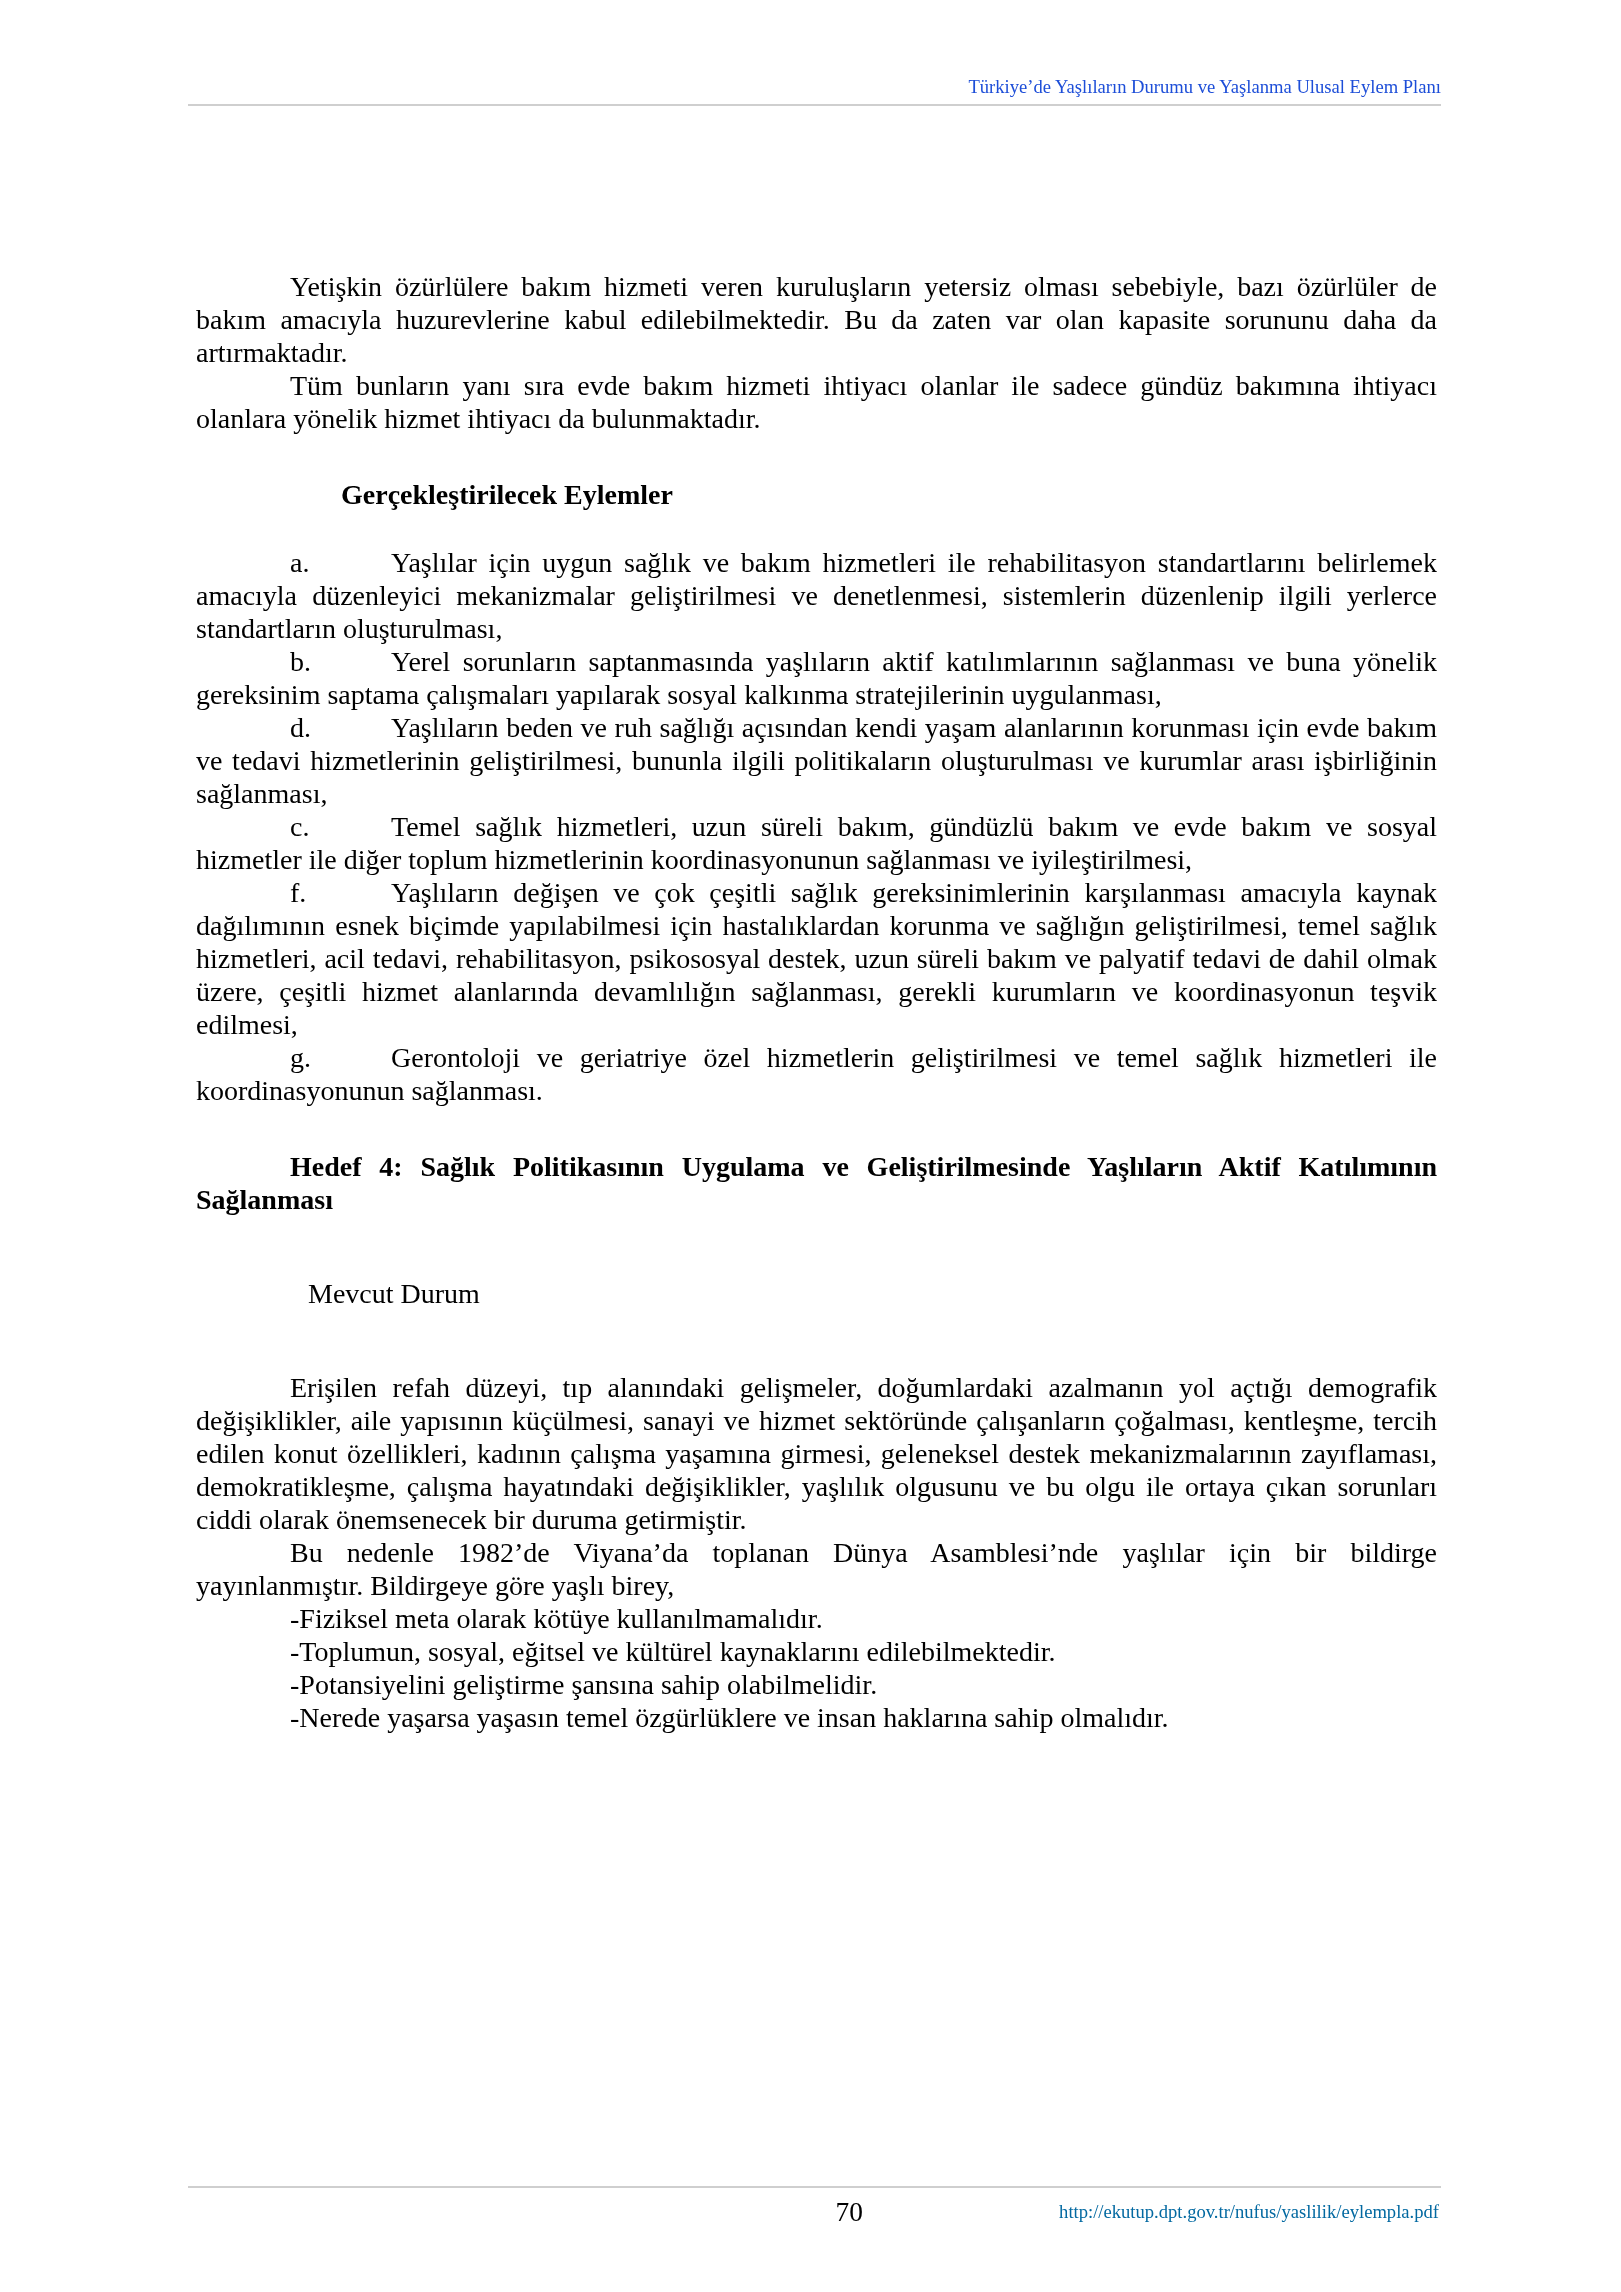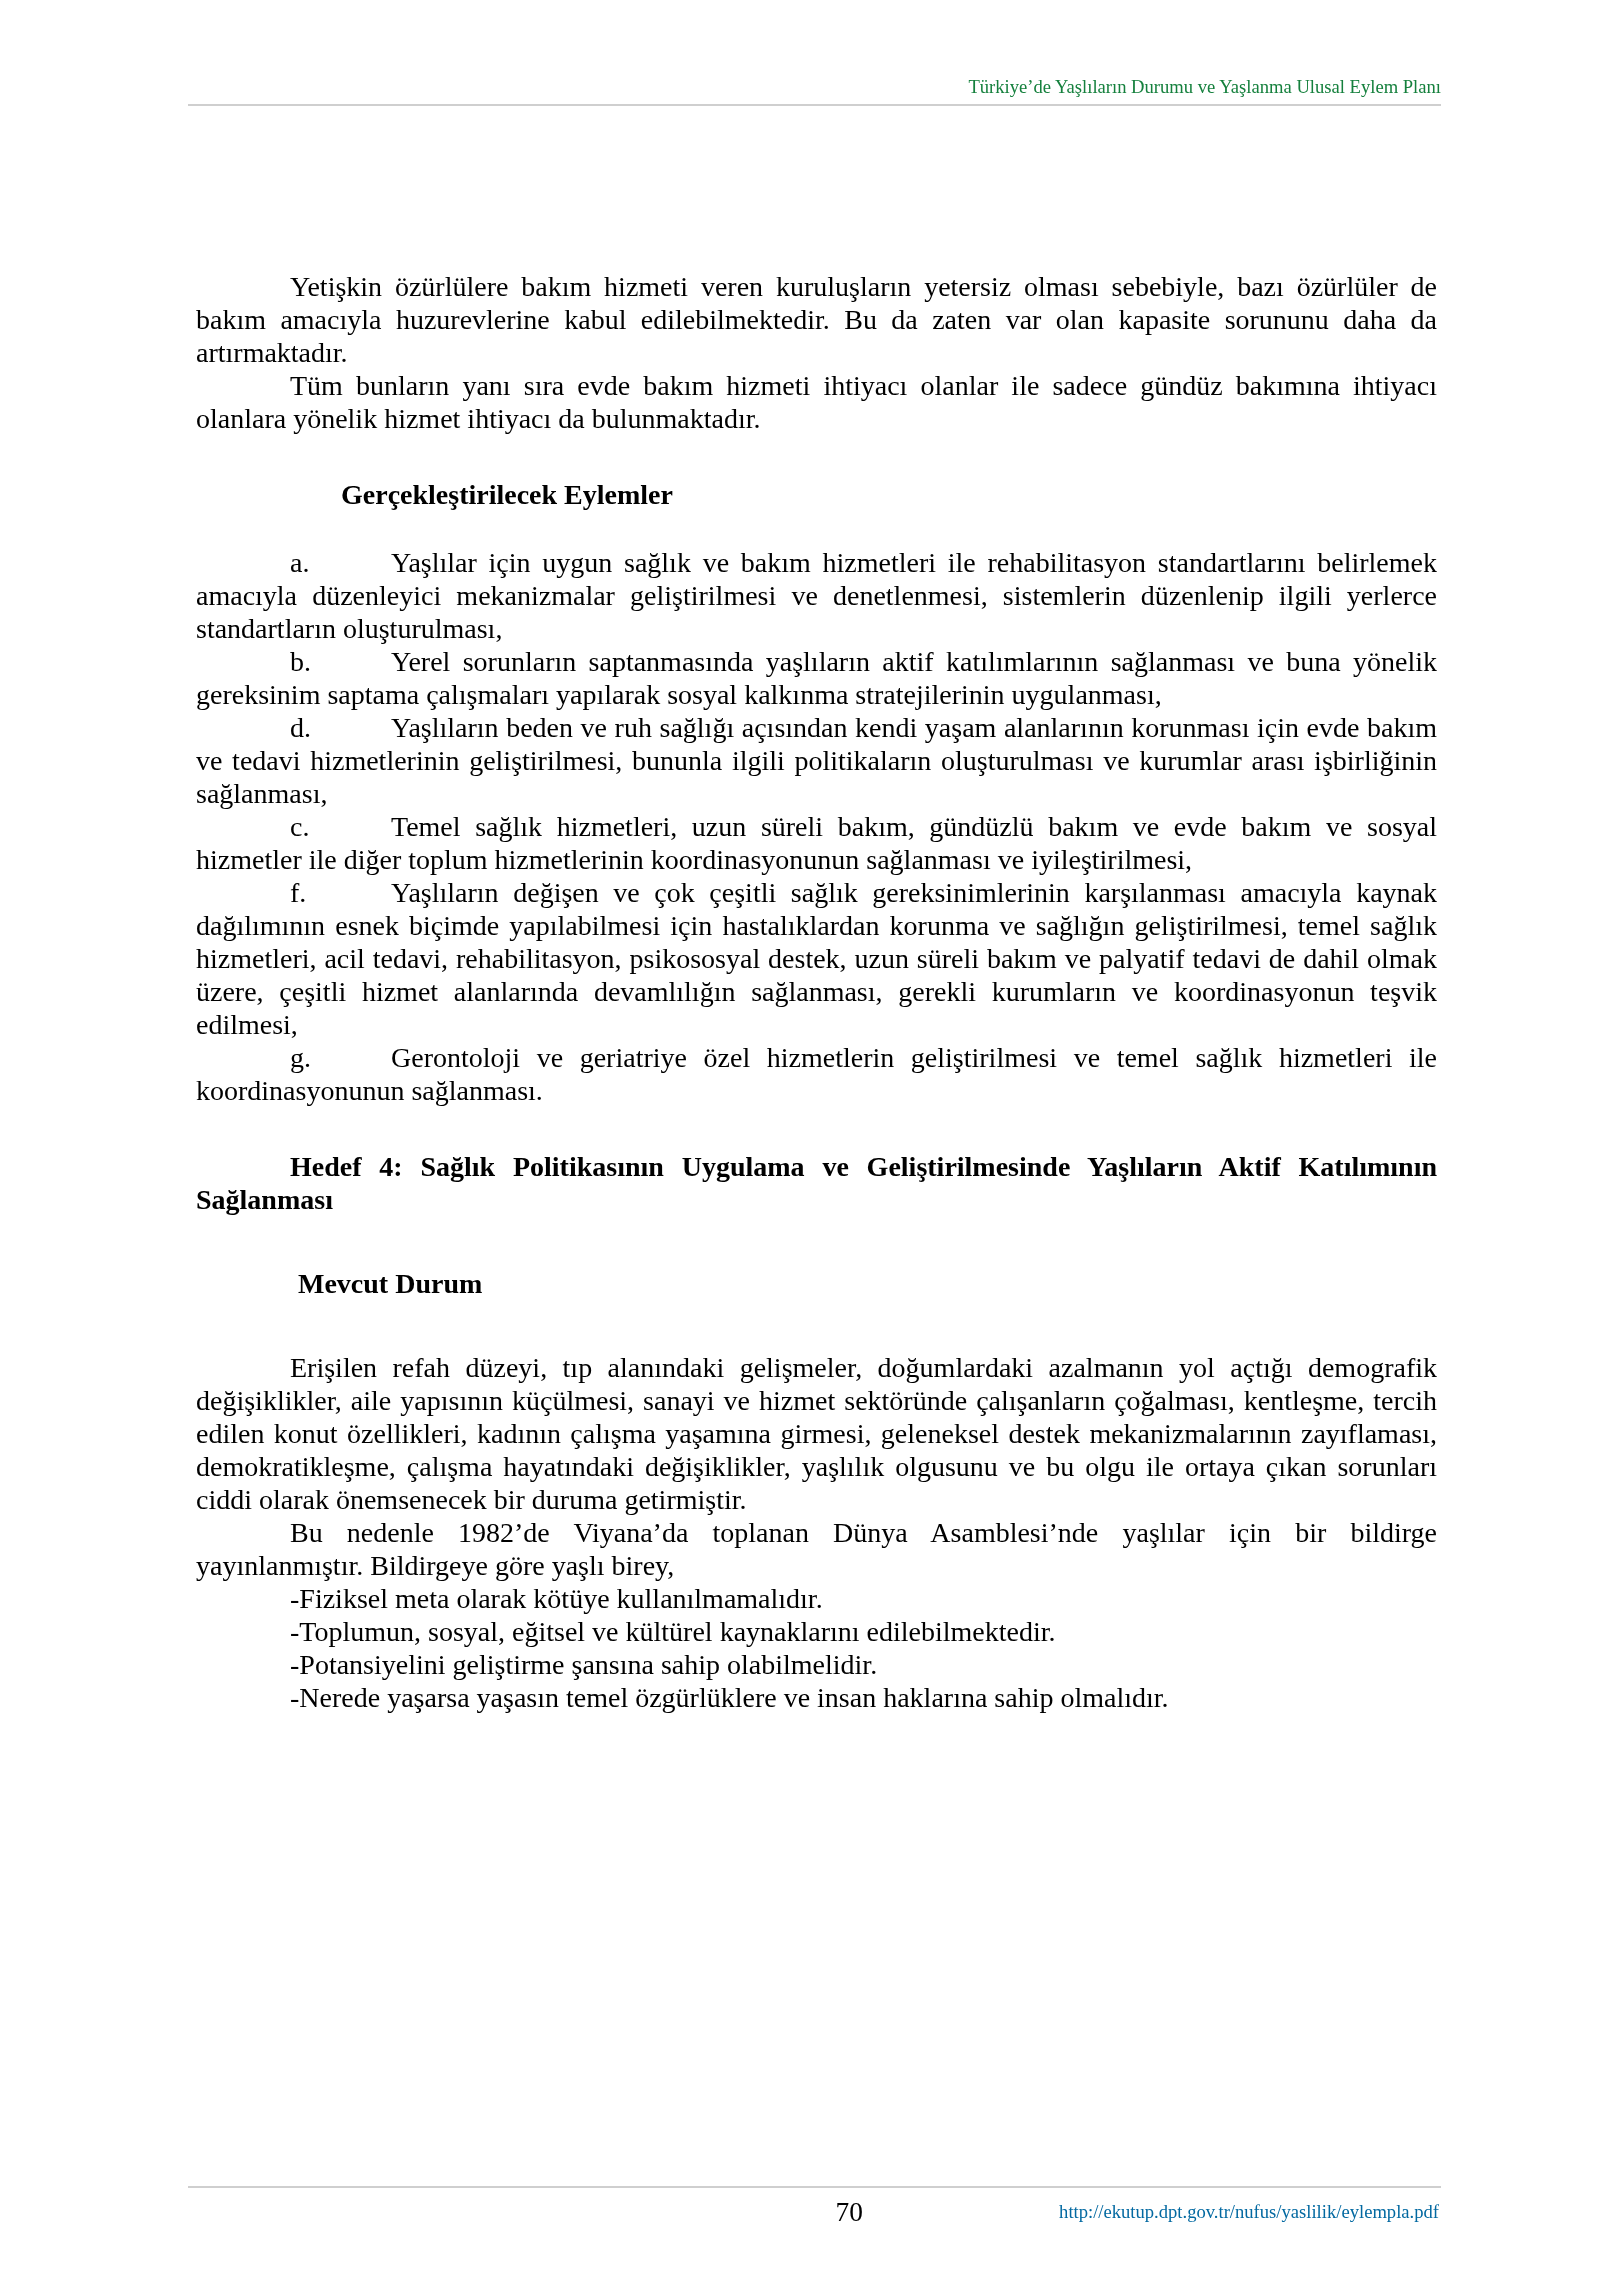--- a/index.html
+++ b/index.html
@@ -1,30 +1,30 @@
 <!DOCTYPE html>
 <html><head>
 <meta charset="utf-8">
 <style>
   html, body { margin: 0; padding: 0; background: #ffffff; }
   body { width: 1621px; height: 2293px; position: relative; overflow: hidden;
          font-family: "Liberation Serif", "DejaVu Serif", serif; color: #000; }
   .running-header { position: absolute; left: 188px; width: 1253px; top: 76px;
-         text-align: right; font-size: 18.6px; color: #15803d; }
+         text-align: right; font-size: 18.6px; color: #1d4ed8; }
   .rule { position: absolute; left: 188px; width: 1253px; height: 2px; background: #cfcfcf; }
   .rule.top { top: 104px; }
   .rule.bottom { top: 2186px; }
   .body { position: absolute; left: 196px; width: 1241px; top: 270px;
          font-size: 28px; line-height: 33px; text-align: justify; }
   .p { margin: 0; text-indent: 94px; }
   .sub { font-weight: bold; margin: 0; padding-left: 145px; }
   .item { margin: 0; text-indent: 94px; }
   .item .lbl { display: inline-block; width: 101px; text-indent: 0; }
   .goal { font-weight: bold; margin: 0; text-indent: 94px; }
-  .plain { margin: 8px; padding-left: 94px; font-weight: bold; }
+  .plain { margin: 18px; padding-left: 94px; }
   .dash { margin: 0; padding-left: 94px; }
   .gap-m { height: 35px; }
   .gap-l { height: 43px; }
   .page-number { position: absolute; top: 2197px; left: 765px; width: 98px; text-align: right;
          font-size: 27.4px; }
   .footer-url { position: absolute; top: 2201px; right: 182px; font-size: 18.6px; color: #0369a1; }
 </style>
 </head>
 <body>
 

